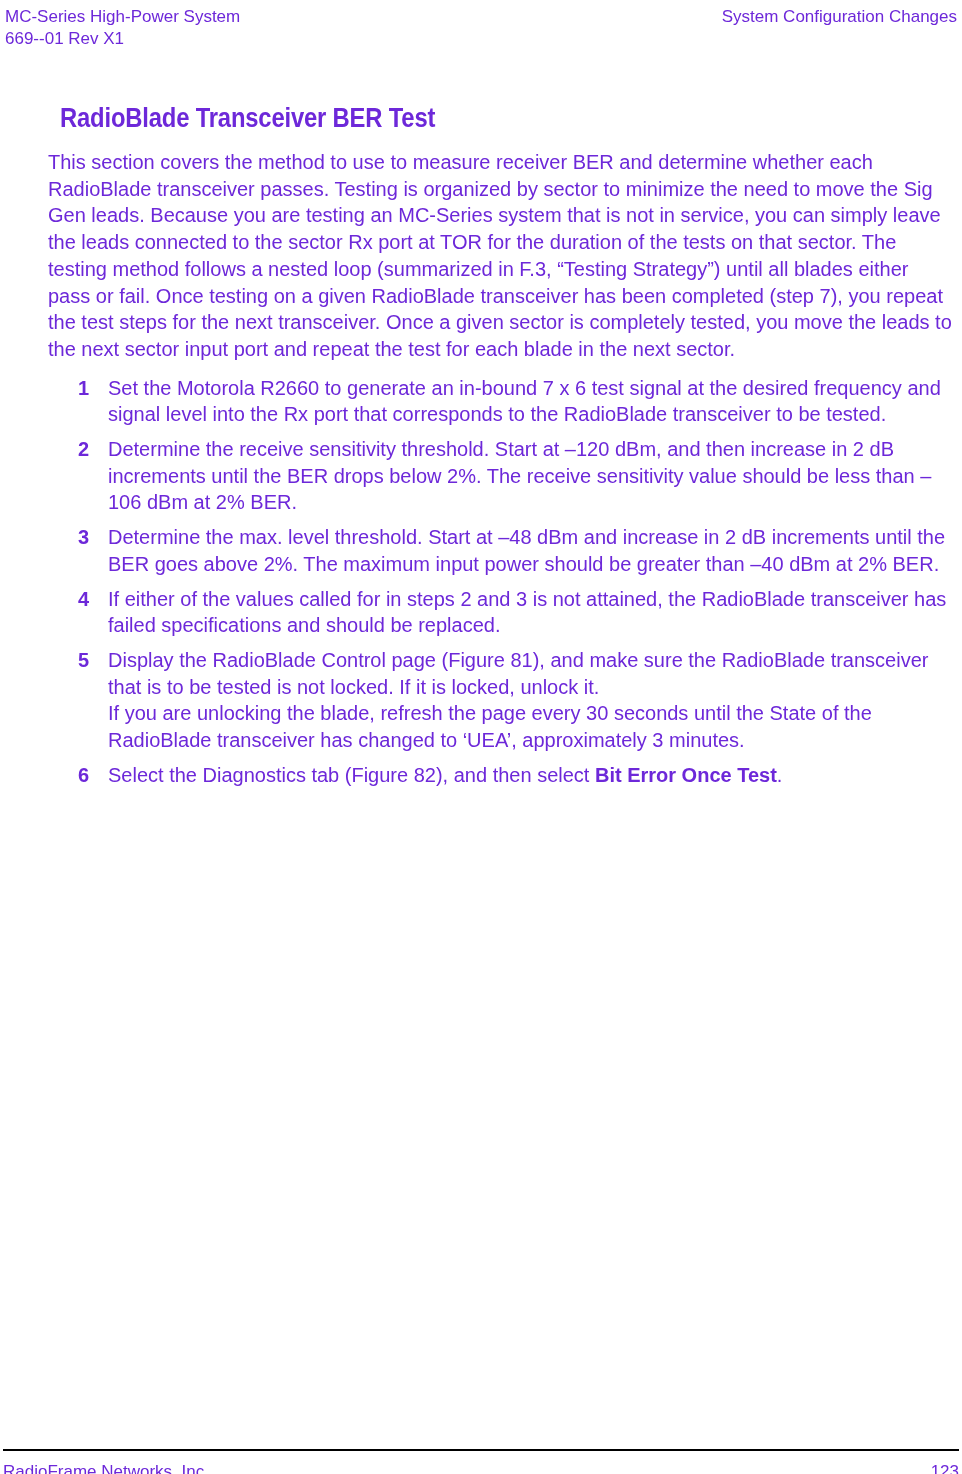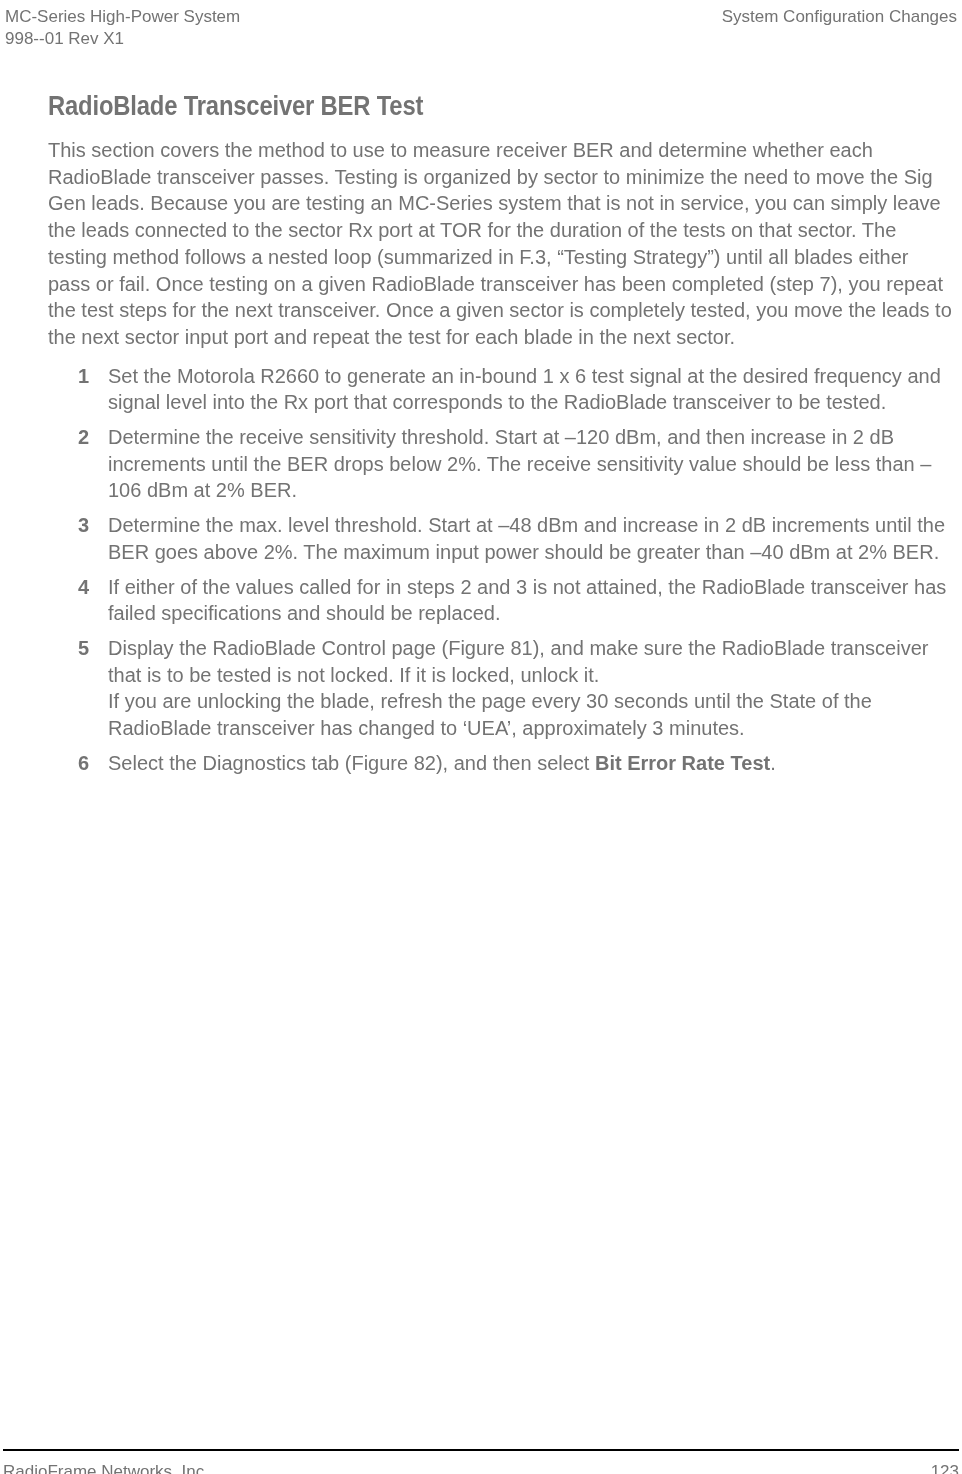--- a/index.html
+++ b/index.html
@@ -1,21 +1,21 @@
 <!DOCTYPE html>
 <html><head>
 <meta charset="utf-8">
 <style>
   html, body { margin: 0; padding: 0; background: #ffffff; }
   .page {
     position: relative;
     width: 962px;
     height: 1474px;
     background: #ffffff;
-    color: #737373;
+    color: #6d28d9;
     font-family: "Liberation Sans", sans-serif;
     overflow: hidden;
   }
 
   
   .hdr {
     position: absolute;
     top: 6px;
     left: 5px;
     right: 5px;
@@ -28,21 +28,21 @@
   .hdr-right { text-align: center; white-space: nowrap; }
 
   
   .content {
     position: absolute;
     top: 90px;
     left: 48px;
     width: 906px;
   }
   h1.title {
-    margin: 0;
+    margin: 12px;
     font-size: 28px;
     line-height: 32px;
     font-weight: bold;
     white-space: nowrap;
   }
   h1.title .condensed {
     display: inline-block;
     transform: scaleX(0.85);
     transform-origin: 0 50%;
     letter-spacing: -0.2px;
@@ -91,36 +91,36 @@
   .ftr-right { text-align: right; }
 </style>
 </head>
 <body>
 
 <div class="page">
 
   <header class="hdr">
     <div class="hdr-left">
       <div>MC-Series High-Power System</div>
-      <div>998--01 Rev X1</div>
+      <div>669--01 Rev X1</div>
     </div>
     <div class="hdr-right">System Configuration Changes</div>
   </header>
 
   <main class="content">
     <h1 class="title"><span class="condensed">RadioBlade Transceiver BER Test</span></h1>
 
     <p class="intro">This section covers the method to use to measure receiver BER and determine whether each RadioBlade transceiver passes. Testing is organized by sector to minimize the need to move the Sig Gen leads. Because you are testing an MC-Series system that is not in service, you can simply leave the leads connected to the sector Rx port at TOR for the duration of the tests on that sector. The testing method follows a nested loop (summarized in F.3, “Testing Strategy”) until all blades either pass or fail. Once testing on a given RadioBlade transceiver has been completed (step 7), you repeat the test steps for the next transceiver. Once a given sector is completely tested, you move the leads to the next sector input port and repeat the test for each blade in the next sector.</p>
 
     <ol class="steps">
 
       <li class="step">
         <span class="num">1</span>
         <div class="step-body">
-          <p>Set the Motorola R2660 to generate an in-bound 1 x 6 test signal at the desired frequency and signal level into the Rx port that corresponds to the RadioBlade transceiver to be tested.</p>
+          <p>Set the Motorola R2660 to generate an in-bound 7 x 6 test signal at the desired frequency and signal level into the Rx port that corresponds to the RadioBlade transceiver to be tested.</p>
         </div>
       </li>
 
       <li class="step">
         <span class="num">2</span>
         <div class="step-body">
           <p>Determine the receive sensitivity threshold. Start at –120 dBm, and then increase in 2 dB increments until the BER drops below 2%. The receive sensitivity value should be less than –106 dBm at 2% BER.</p>
         </div>
       </li>
 
@@ -142,21 +142,21 @@
         <span class="num">5</span>
         <div class="step-body">
           <p>Display the RadioBlade Control page (Figure 81), and make sure the RadioBlade transceiver that is to be tested is not locked. If it is locked, unlock it.</p>
           <p class="note">If you are unlocking the blade, refresh the page every 30 seconds until the State of the RadioBlade transceiver has changed to ‘UEA’, approximately 3 minutes.</p>
         </div>
       </li>
 
       <li class="step">
         <span class="num">6</span>
         <div class="step-body">
-          <p><span>Select the Diagnostics tab (Figure 82), and then select </span><strong>Bit Error Rate Test</strong><span>.</span></p>
+          <p><span>Select the Diagnostics tab (Figure 82), and then select </span><strong>Bit Error Once Test</strong><span>.</span></p>
         </div>
       </li>
 
     </ol>
   </main>
 
   <footer class="ftr">
     <div class="ftr-left">RadioFrame Networks, Inc.</div>
     <div class="ftr-center">CONFIDENTIAL AND PROPRIETARY</div>
     <div class="ftr-right">123</div>

